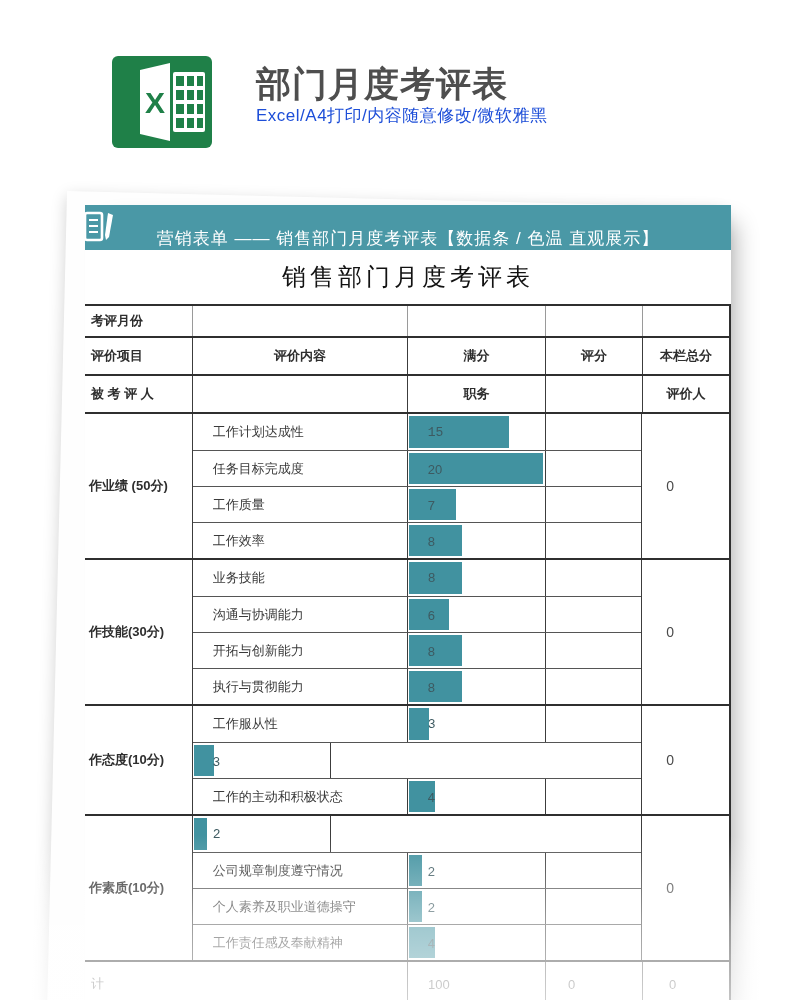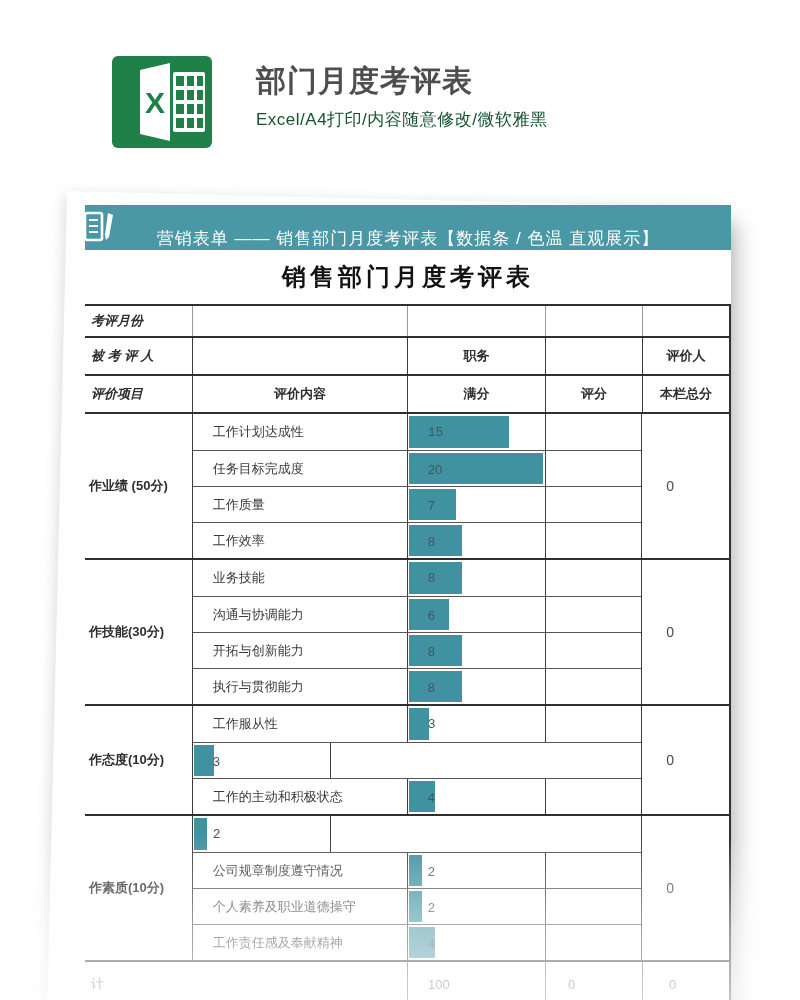--- a/index.html
+++ b/index.html
@@ -6,22 +6,22 @@
   body{
     width:800px;height:1000px;position:relative;overflow:hidden;
     background:#ffffff;
     font-family:"Liberation Sans","DejaVu Sans",sans-serif;
     color:#333;
   }
   
   .top-header{position:absolute;left:112px;top:56px;display:flex;gap:44px;align-items:flex-start;}
   .logo-wrap{width:100px;height:92px;flex:0 0 auto;}
   .hd-text{padding-top:8px;}
-  .hd-title{font-size:30px;font-weight:bold;color:#4e4e4e;letter-spacing:1px;line-height:1.15;}
-  .hd-sub{margin-top:9px;font-size:17px;color:#14532d;letter-spacing:0.5px;}
+  .hd-title{font-size:35px;font-weight:bold;color:#4e4e4e;letter-spacing:1px;line-height:1.15;}
+  .hd-sub{font-size:17px;color:#1d4ed8;letter-spacing:0.5px;}
 
   
   .back-sheet{
     position:absolute;left:57px;top:199px;width:656px;height:816px;
     background:#fefefe;transform:rotate(1.4deg);
     box-shadow:0 5px 16px rgba(0,0,0,.18);
   }
   .paper{
     position:absolute;left:85px;top:205px;width:646px;height:815px;
     background:#ffffff;
@@ -31,28 +31,28 @@
   .banner{
     height:45px;position:relative;display:flex;align-items:center;justify-content:center;
     color:#fff;font-size:17px;letter-spacing:1px;white-space:nowrap;overflow:hidden;
     background:#4a98a6;
   }
   .banner-icon{position:absolute;left:-4px;top:5px;width:38px;height:35px;}
 
   .sheet-title{
     height:54px;display:flex;align-items:center;justify-content:center;
     font-family:"Liberation Serif","DejaVu Serif",serif;
-    font-size:24px;font-weight:bold;color:#121212;letter-spacing:4px;
+    font-size:24px;font-weight:normal;color:#121212;letter-spacing:4px;
   }
 
   
   .tbl{border-top:2px solid #2f2f2f;border-right:2px solid #2f2f2f;width:646px;box-sizing:border-box;font-size:13px;}
   .tbl *{box-sizing:border-box;}
   .flexrow{display:flex;}
-  .c1{width:108px;font-style:italic;} .c2{width:215px;} .c3{width:138px;} .c4{width:97px;} .c5{width:88px;flex:1;}
+  .c1{width:108px;} .c2{width:215px;} .c3{width:138px;} .c4{width:97px;} .c5{width:88px;flex:1;}
   .vline-d{border-right:1px solid #3c3c3c;}
   .vline-l{border-right:1px solid #9a9a9a;}
   .lab{display:flex;align-items:center;padding-left:6px;font-weight:bold;color:#2e2e2e;}
   .cent{display:flex;align-items:center;justify-content:center;font-weight:bold;color:#2e2e2e;}
   .r-meta1{height:32px;border-bottom:2px solid #2f2f2f;}
   .r-meta2{height:38px;border-bottom:2px solid #2f2f2f;}
   .r-head{height:38px;border-bottom:2px solid #2f2f2f;}
 
   .group{display:flex;border-bottom:2px solid #2f2f2f;}
   .g-label{width:108px;display:flex;align-items:center;padding-left:4px;font-weight:bold;color:#2e2e2e;
@@ -134,36 +134,36 @@
   <div class="tbl">
 
     <div class="flexrow r-meta1">
       <div class="c1 vline-l lab">考评月份</div>
       <div class="c2 vline-l"></div>
       <div class="c3 vline-l"></div>
       <div class="c4 vline-l"></div>
       <div class="c5"></div>
     </div>
 
+    <div class="flexrow r-head">
+      <div class="c1 vline-d lab">评价项目</div>
+      <div class="c2 vline-d cent">评价内容</div>
+      <div class="c3 vline-d cent">满分</div>
+      <div class="c4 vline-d cent">评分</div>
+      <div class="c5 cent">本栏总分</div>
+    </div>
+
     <div class="flexrow r-meta2">
       <div class="c1 vline-d lab">被 考 评 人</div>
       <div class="c2 vline-d"></div>
       <div class="c3 vline-d cent">职务</div>
       <div class="c4 vline-d"></div>
       <div class="c5 cent">评价人</div>
     </div>
 
-    <div class="flexrow r-head">
-      <div class="c1 vline-d lab">评价项目</div>
-      <div class="c2 vline-d cent">评价内容</div>
-      <div class="c3 vline-d cent">满分</div>
-      <div class="c4 vline-d cent">评分</div>
-      <div class="c5 cent">本栏总分</div>
-    </div>
-
     <div class="group">
       <div class="g-label">作业绩 (50分)</div>
       <div class="g-rows">
         <div class="item-row">
           <div class="cell-name">工作计划达成性</div>
           <div class="cell-max">
             <div class="bar" style="width: 100.5px; background: rgb(65, 146, 160);"></div>
             <span class="bar-val">15</span>
           </div>
           <div class="cell-score"></div>

